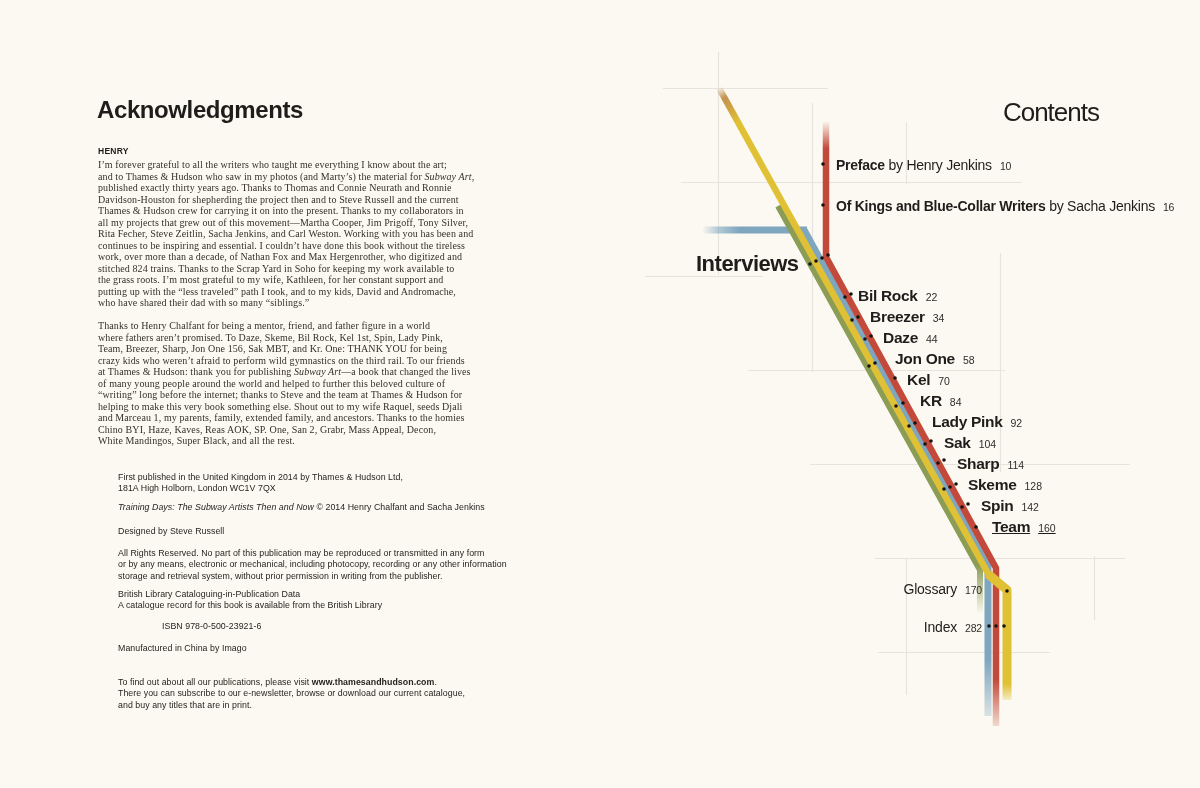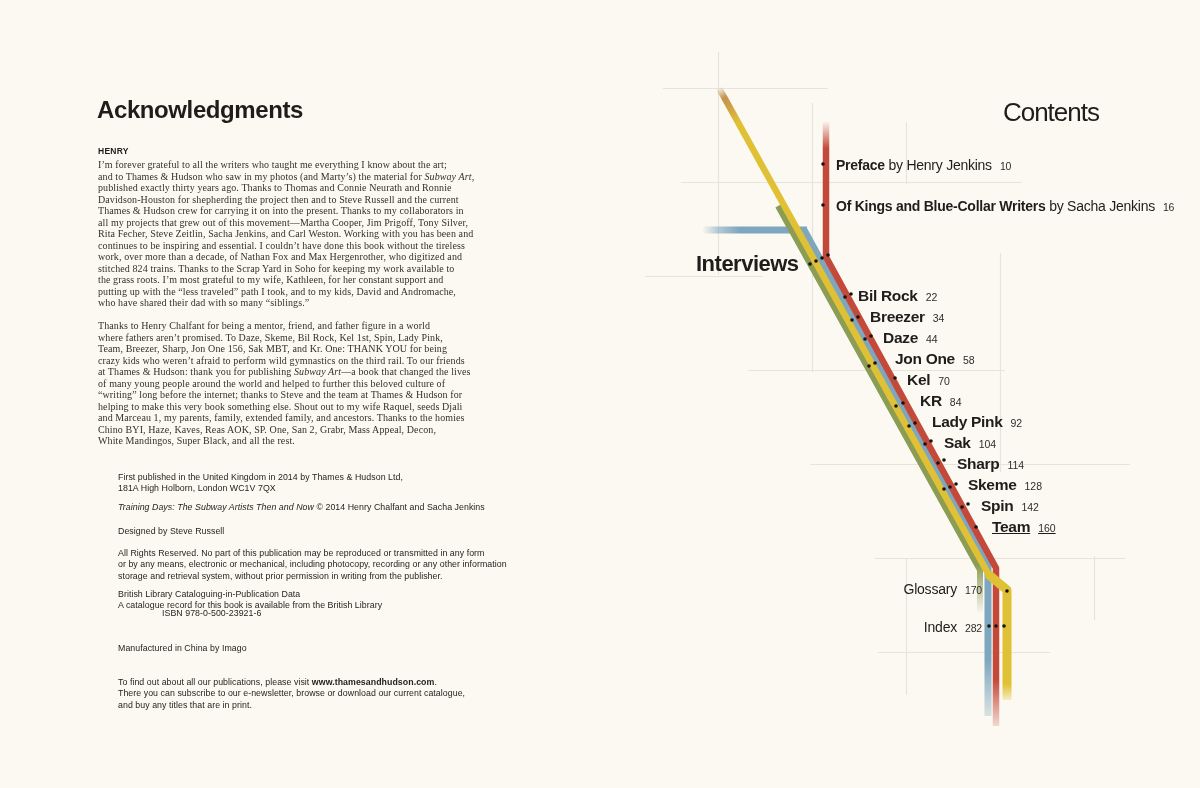--- a/index.html
+++ b/index.html
@@ -145,21 +145,21 @@
   <div class="abs section" style="top:317px">
     <div class="sec-body">Thanks to Henry Chalfant for being a mentor, friend, and father figure in a world<br>where fathers aren’t promised. To Daze, Skeme, Bil Rock, Kel 1st, Spin, Lady Pink,<br>Team, Breezer, Sharp, Jon One 156, Sak MBT, and Kr. One: THANK YOU for being<br>crazy kids who weren’t afraid to perform wild gymnastics on the third rail. To our friends<br>at Thames &amp; Hudson: thank you for publishing <em>Subway Art</em>—a book that changed the lives<br>of many young people around the world and helped to further this beloved culture of<br>“writing” long before the internet; thanks to Steve and the team at Thames &amp; Hudson for<br>helping to make this very book something else. Shout out to my wife Raquel, seeds Djali<br>and Marceau 1, my parents, family, extended family, and ancestors. Thanks to the homies<br>Chino BYI, Haze, Kaves, Reas AOK, SP. One, San 2, Grabr, Mass Appeal, Decon,<br>White Mandingos, Super Black, and all the rest.</div>
   </div>
 
   <div id="colophon">
       <div class="abs colophon-group" style="top: 472px;">First published in the United Kingdom in 2014 by Thames &amp; Hudson Ltd,<br>181A High Holborn, London WC1V 7QX</div>
       <div class="abs colophon-group" style="top: 502px;"><em>Training Days: The Subway Artists Then and Now</em> © 2014 Henry Chalfant and Sacha Jenkins</div>
       <div class="abs colophon-group" style="top: 526px;">Designed by Steve Russell</div>
       <div class="abs colophon-group" style="top: 548px;">All Rights Reserved. No part of this publication may be reproduced or transmitted in any form<br>or by any means, electronic or mechanical, including photocopy, recording or any other information<br>storage and retrieval system, without prior permission in writing from the publisher.</div>
       <div class="abs colophon-group" style="top: 589px;">British Library Cataloguing-in-Publication Data<br>A catalogue record for this book is available from the British Library</div>
-      <div class="abs colophon-group" style="top: 608px; padding-left: 44px;">ISBN 978-0-500-23921-6</div>
+      <div class="abs colophon-group" style="top: 621px; padding-left: 44px;">ISBN 978-0-500-23921-6</div>
       <div class="abs colophon-group" style="top: 643px;">Manufactured in China by Imago</div>
       <div class="abs colophon-group" style="top: 677px;">To find out about all our publications, please visit <strong>www.thamesandhudson.com</strong>.<br>There you can subscribe to our e-newsletter, browse or download our current catalogue,<br>and buy any titles that are in print.</div>
     </div>
 
   <div class="abs contents-title">Contents</div>
 
   <div class="abs fm-row" style="top:157px">
     <span class="t">Preface</span>
     <span>by Henry Jenkins</span><span class="pagenum">10</span>
   </div>

